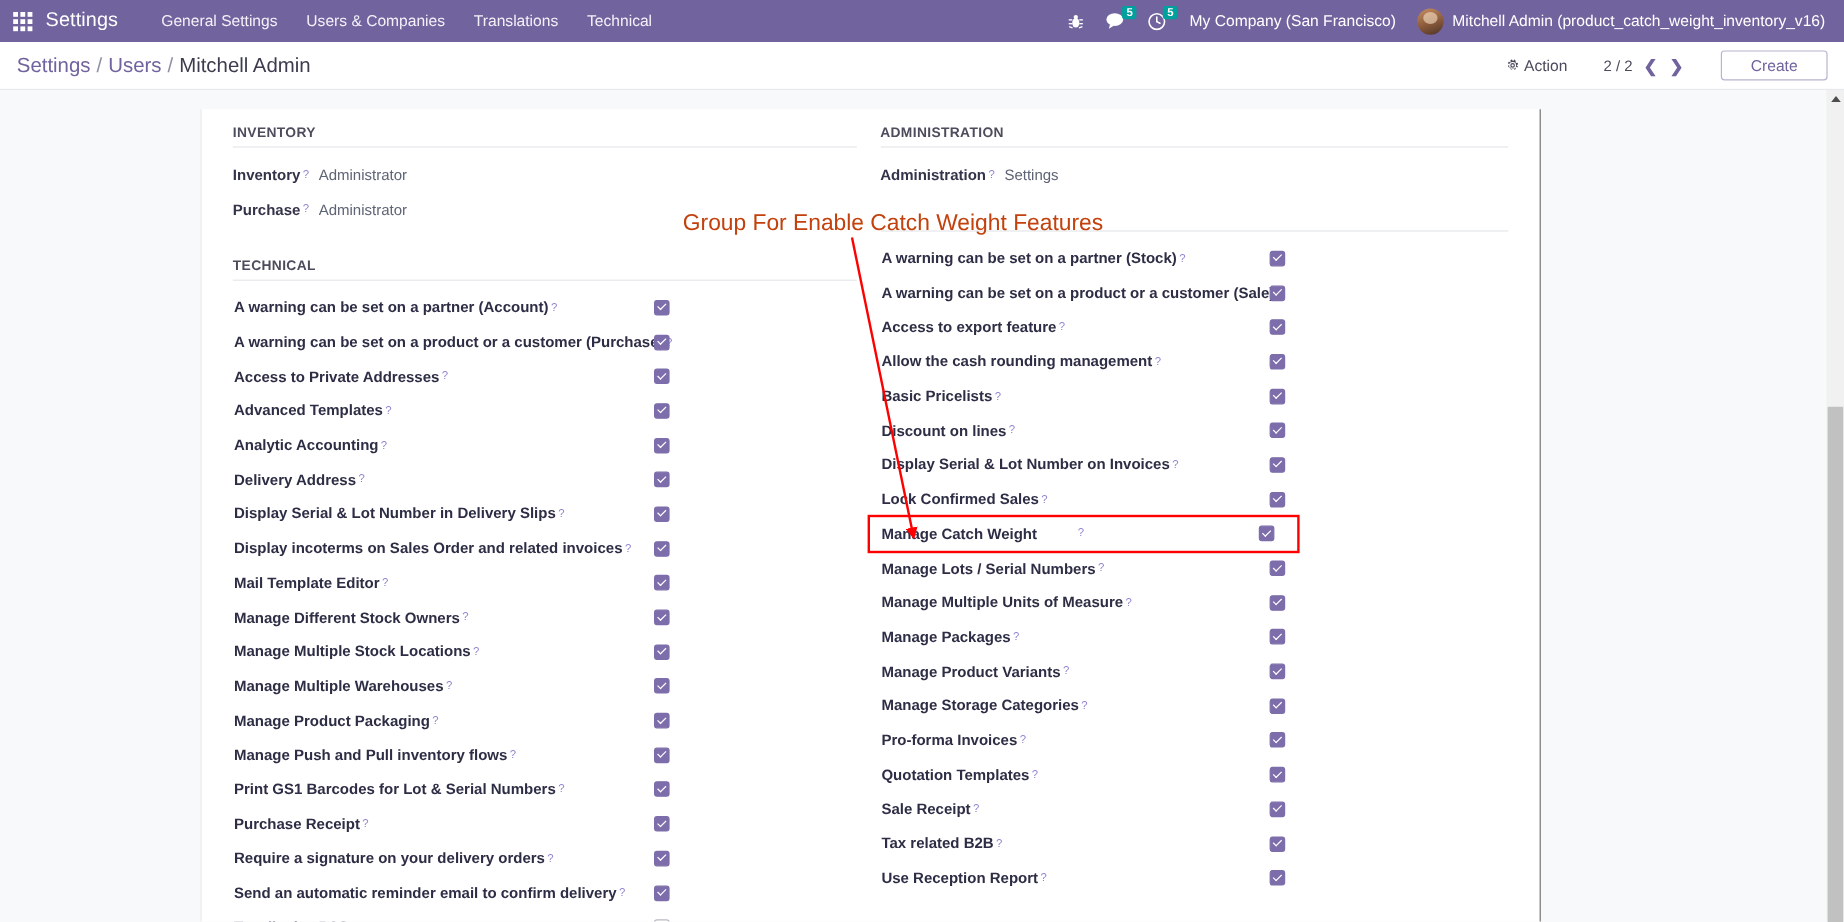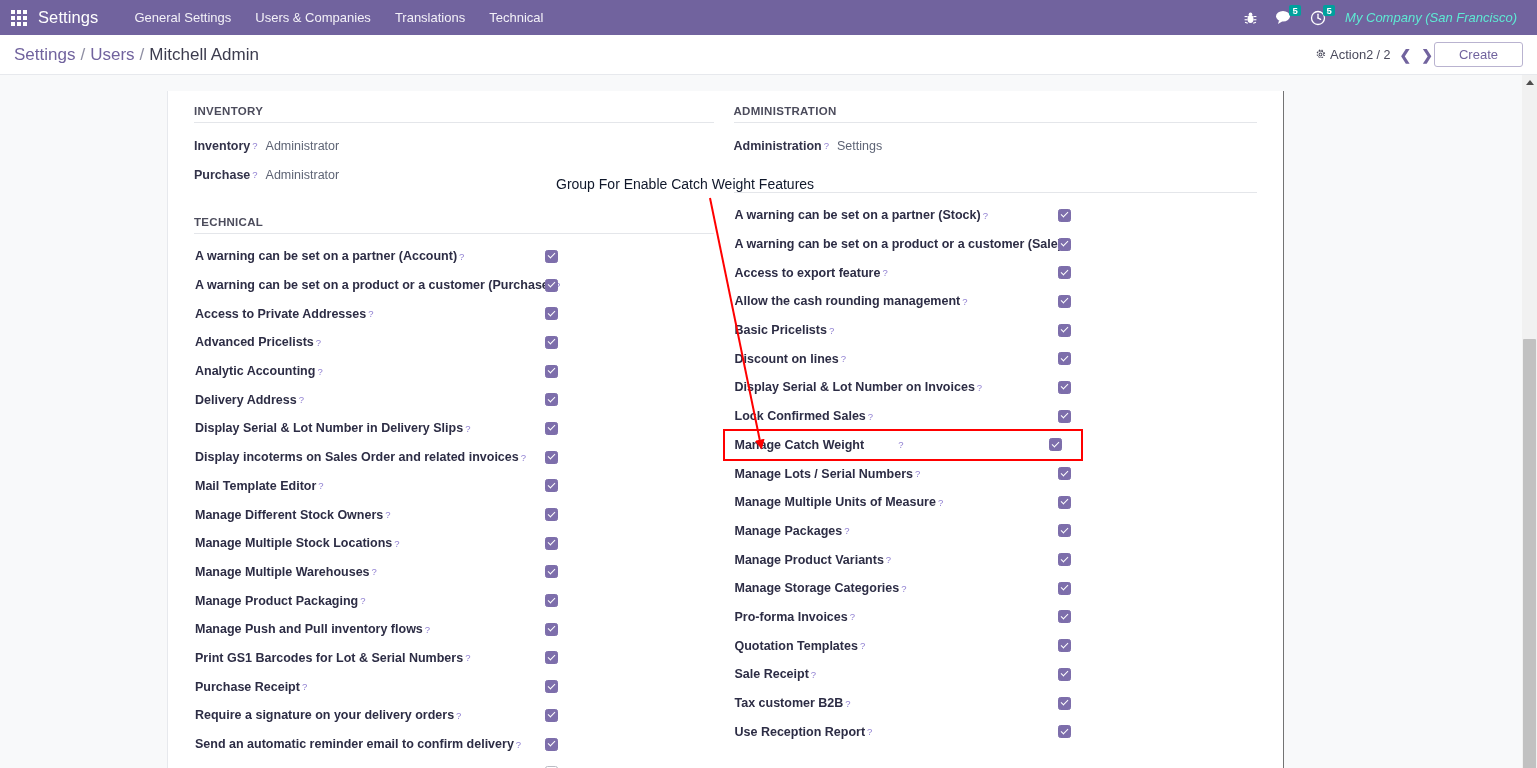--- a/index.html
+++ b/index.html
@@ -69,21 +69,21 @@
     background: #00a09d;
     color: #fff;
     font-size: 9.5px;
     line-height: 11px;
     min-width: 12px;
     text-align: center;
     padding: 0 2px;
     border-radius: 2px;
     font-weight: 700;
   }
-  .company-name { padding: 6px 10px; cursor: pointer; color: #5eead4; font-size: 13px; font-style: italic; }
+  .company-name { padding: 6px 10px; cursor: pointer; color: #ffffff; font-size: 13px; }
   .user-menu {
     display: flex; align-items: center; gap: 7px;
     padding: 4px 6px 4px 8px; cursor: pointer; font-size: 13px;
   }
   .avatar {
     width: 22px; height: 22px; border-radius: 50%;
     background: linear-gradient(160deg,#c98f63 0%,#8a5a3b 55%,#4b3326 100%);
     display: block; flex: 0 0 auto; position: relative; overflow: hidden;
   }
   .avatar::after {
@@ -111,21 +111,21 @@
     gap: 5px;
     white-space: nowrap;
   }
   .breadcrumb .crumb { color: #71639e; cursor: pointer; }
   .breadcrumb .sep { color: #8f8fa3; }
   .breadcrumb .current { color: #3c3c4e; }
   .cp-right {
     margin-left: auto;
     display: flex;
     align-items: center;
-    gap: 0;
+    gap: 30px;
   }
   .action-btn {
     display: flex; align-items: center; gap: 4px;
     font-size: 13px; color: #4a4a5c; cursor: pointer;
     font-weight: 400;
   }
   .gear {
     width: 11px; height: 11px; position: relative; display: inline-block;
   }
   .gear svg { display: block; }
@@ -271,25 +271,25 @@
 
   
   .annot-layer {
     position: absolute;
     top: 0; left: 0; right: 0; bottom: 0;
     pointer-events: none;
     z-index: 15;
   }
   .annot-text {
     position: absolute;
-    left: 556px;
+    left: 569px;
     top: 176px;
-    color: #0f172a;
+    color: #c2410c;
     font-family: "Liberation Sans", sans-serif;
-    font-size: 14px;
+    font-size: 19px;
     white-space: nowrap;
   }
 
   
   .vscroll {
     position: absolute;
     top: 75px;
     right: 0;
     width: 15px;
     bottom: 0;
@@ -364,20 +364,24 @@
     </div>
     <div class="sysicon">
       <svg width="16" height="16" viewBox="0 0 16 16" aria-hidden="true">
         <circle cx="8" cy="8" r="6.5" fill="none" stroke="#ffffff" stroke-width="1.3"></circle>
         <line x1="8" y1="8" x2="8" y2="4.2" stroke="#ffffff" stroke-width="1.3" stroke-linecap="round"></line>
         <line x1="8" y1="8" x2="10.6" y2="9.4" stroke="#ffffff" stroke-width="1.3" stroke-linecap="round"></line>
       </svg>
       <span class="badge">5</span>
     </div>
     <div class="company-name">My Company (San Francisco)</div>
+    <div class="user-menu">
+      <span class="avatar"></span>
+      <span>Mitchell Admin (product_catch_weight_inventory_v16)</span>
+    </div>
   </div>
 </div>
 
 <div class="cp">
   <div class="breadcrumb">
     <span class="crumb">Settings</span>
     <span class="sep">/</span>
     <span class="crumb">Users</span>
     <span class="sep">/</span>
     <span class="current">Mitchell Admin</span>
@@ -443,21 +447,21 @@
               </span>
             </div>
           <div class="cb-row">
               <span class="cb-label">Access to Private Addresses</span>
               <span class="qmark">?</span>
               <span class="cb-slot">
                 <span class="cbox on"></span>
               </span>
             </div>
           <div class="cb-row">
-              <span class="cb-label">Advanced Pricelists</span>
+              <span class="cb-label">Advanced Templates</span>
               <span class="qmark">?</span>
               <span class="cb-slot">
                 <span class="cbox on"></span>
               </span>
             </div>
           <div class="cb-row">
               <span class="cb-label">Analytic Accounting</span>
               <span class="qmark">?</span>
               <span class="cb-slot">
                 <span class="cbox on"></span>
@@ -690,21 +694,21 @@
               </span>
             </div>
           <div class="cb-row">
               <span class="cb-label">Sale Receipt</span>
               <span class="qmark">?</span>
               <span class="cb-slot">
                 <span class="cbox on"></span>
               </span>
             </div>
           <div class="cb-row">
-              <span class="cb-label">Tax customer B2B</span>
+              <span class="cb-label">Tax related B2B</span>
               <span class="qmark">?</span>
               <span class="cb-slot">
                 <span class="cbox on"></span>
               </span>
             </div>
           <div class="cb-row">
               <span class="cb-label">Use Reception Report</span>
               <span class="qmark">?</span>
               <span class="cb-slot">
                 <span class="cbox on"></span>

